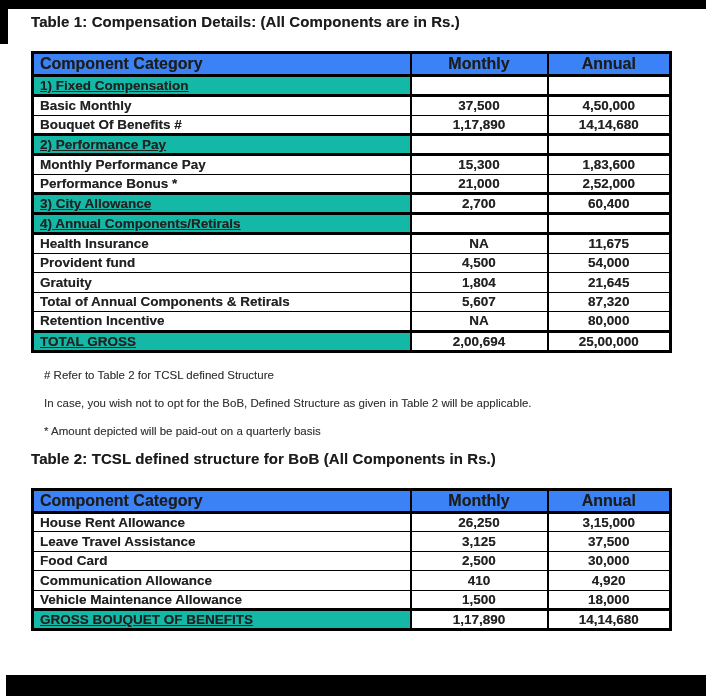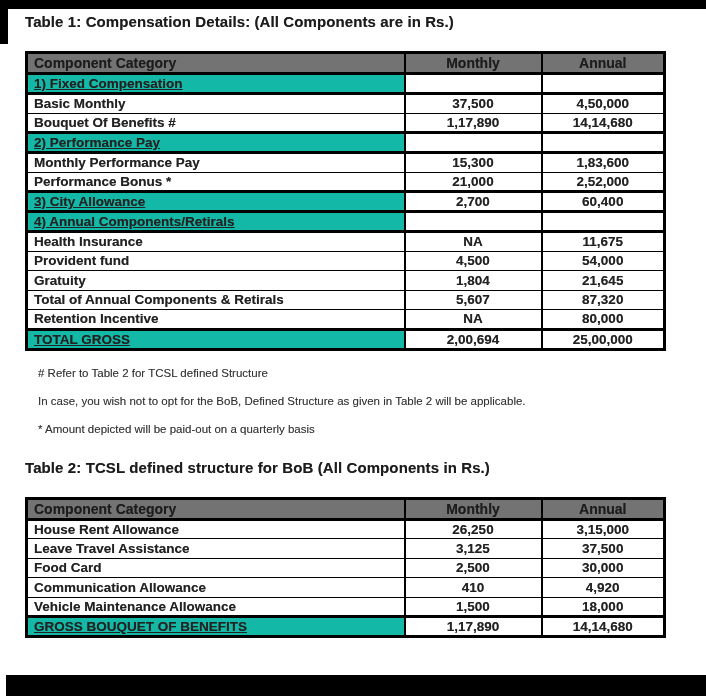--- a/index.html
+++ b/index.html
@@ -8,42 +8,42 @@
     width: 706px; height: 696px;
     position: relative;
     background: #ffffff;
     font-family: "Liberation Sans", sans-serif;
     overflow: hidden;
   }
   .bar-top    { position: absolute; top: 0; left: 0; width: 706px; height: 9px;  background: #000; }
   .bar-left   { position: absolute; top: 0; left: 0; width: 8px;  height: 44px; background: #000; }
   .bar-bottom { position: absolute; top: 675px; left: 6px; width: 700px; height: 21px; background: #000; }
 
-  .content { position: absolute; top: 0; left: 25px; width: 645px; }
+  .content { position: absolute; top: 0; left: 31px; width: 645px; }
 
   .doc-title {
     font-size: 15px; font-weight: bold; color: #1c1c1c;
     margin: 13px 0 0 0; letter-spacing: 0.1px;
     text-shadow: 0 0 0.5px rgba(40,40,40,0.55);
   }
-  .t2-title { margin-top: 23px; }
+  .t2-title { margin-top: 12px; }
 
   table.comp {
     border-collapse: collapse;
     table-layout: fixed;
     width: 638px;
     margin-top: 21px;
     background: #fff;
     border: 3px solid #000;
   }
   table.comp th {
-    background: #737373;
+    background: #3b82f6;
     border: 2px solid #000;
     border-bottom-width: 3px;
-    font-size: 14px; font-weight: bold; color: #1c1c1c;
+    font-size: 16px; font-weight: bold; color: #1c1c1c;
     padding: 1px 6px; height: 19px;
     text-align: left; white-space: nowrap; overflow: hidden;
     text-shadow: 0 0 0.5px rgba(40,40,40,0.55);
   }
   table.comp th.num-h { text-align: center; margin-top: 32px; }
   table.comp td {
     border: 2px solid #000;
     border-top-width: 1px; border-bottom-width: 1px;
     font-size: 13.5px; font-weight: bold; color: #222;
     padding: 1px 6px; height: 19.5px;

